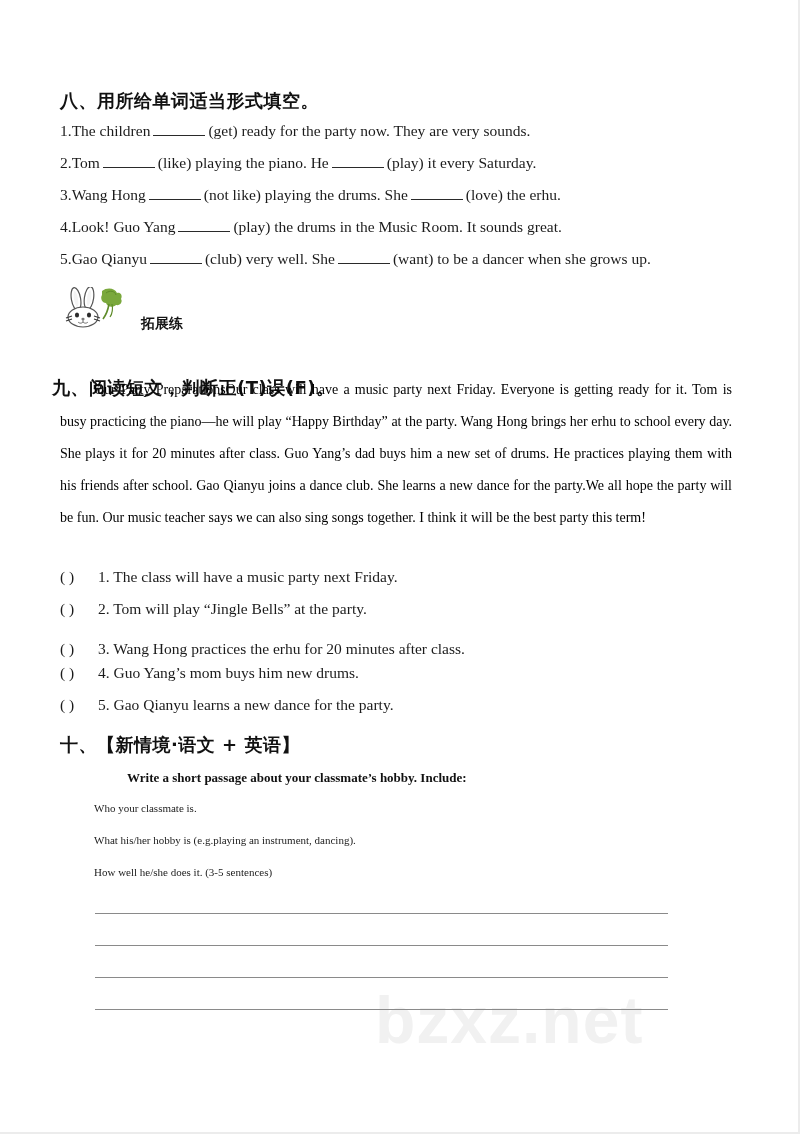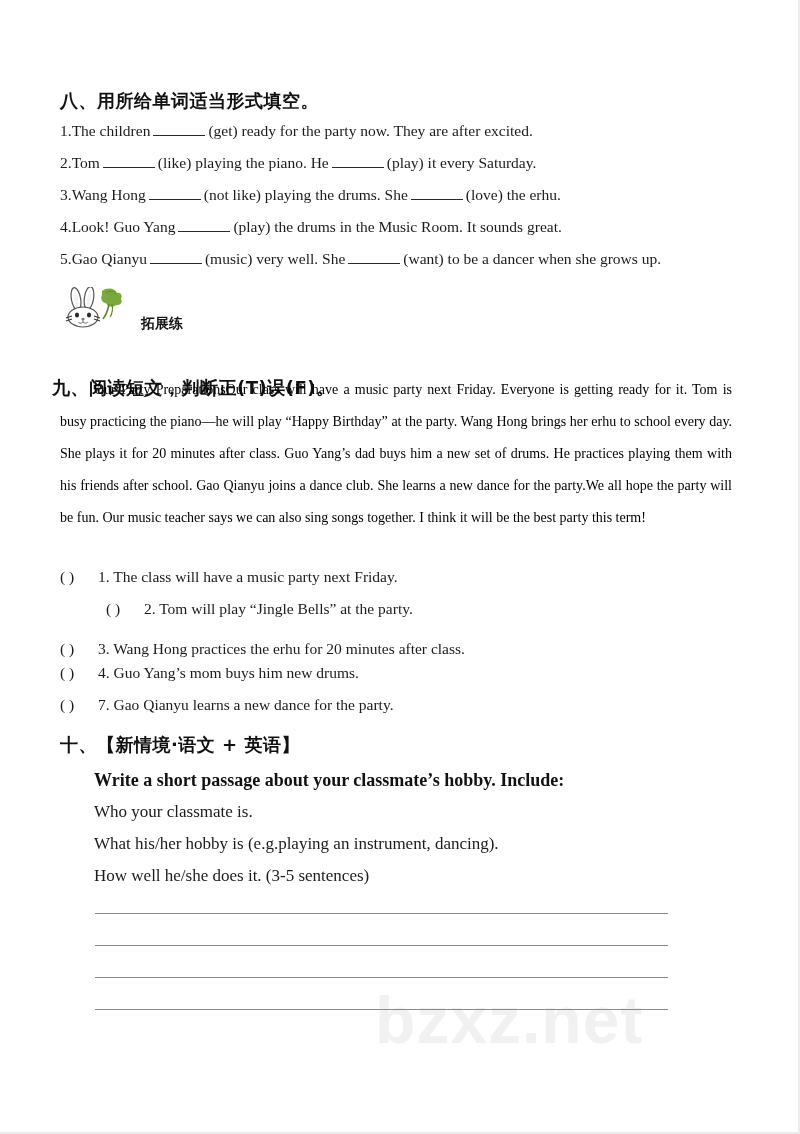--- a/index.html
+++ b/index.html
@@ -75,25 +75,26 @@
     font-size: 15.5px;
     color: #1b1b1b;
     white-space: nowrap;
   }
   .tf-paren {
     display: inline-block;
     width: 38px;
   }
   .bold-line {
     font-weight: bold;
-    font-size: 18px;
+    font-size: 13px;
     color: #111;
+    margin-left: 33px;
   }
   .plain-line {
-    font-size: 17px;
+    font-size: 11px;
     color: #1b1b1b;
   }
   .write-line {
     height: 0;
     border-top: 1.6px solid #8a8a8a;
   }
   .abs { position: absolute; }
   .rabbit-label {
     font-family: "DejaVu Sans", "Liberation Sans", sans-serif;
     font-weight: bold;
@@ -107,37 +108,37 @@
 
 <div id="page">
 
   <div id="watermark">bzxz.net</div>
 
   <div id="content">
 
     <div class="abs sec-heading-cn" style="left:60px; top:89px;">八、用所给单词适当形式填空。</div>
 
     <div class="abs q-line" style="left:60px; top:122px;">
-      <span>1.</span><span>The children</span><span class="blank"></span><span>(get) ready for the party now. They are after excited.</span>
+      <span>1.</span><span>The children</span><span class="blank"></span><span>(get) ready for the party now. They are very sounds.</span>
     </div>
 
     <div class="abs q-line" style="left:60px; top:154px;">
       <span>2.</span><span>Tom</span><span class="blank"></span><span>(like) playing the piano. He</span><span class="blank"></span><span>(play) it every Saturday.</span>
     </div>
 
     <div class="abs q-line" style="left:60px; top:186px;">
       <span>3.</span><span>Wang Hong</span><span class="blank"></span><span>(not like) playing the drums. She</span><span class="blank"></span><span>(love) the erhu.</span>
     </div>
 
     <div class="abs q-line" style="left:60px; top:218px;">
       <span>4.</span><span>Look! Guo Yang</span><span class="blank"></span><span>(play) the drums in the Music Room. It sounds great.</span>
     </div>
 
     <div class="abs q-line" style="left:60px; top:250px;">
-      <span>5.</span><span>Gao Qianyu</span><span class="blank"></span><span>(music) very well. She</span><span class="blank"></span><span>(want) to be a dancer when she grows up.</span>
+      <span>5.</span><span>Gao Qianyu</span><span class="blank"></span><span>(club) very well. She</span><span class="blank"></span><span>(want) to be a dancer when she grows up.</span>
     </div>
 
     <div class="abs" style="left:62px; top:287px; width:64px; height:42px;">
       <svg width="64" height="42" viewBox="0 0 64 42" xmlns="http://www.w3.org/2000/svg">
 
         <g>
           <path d="M40 4 C45 0 53 1 55 6 C58 5 61 8 59 12 C61 15 58 19 54 18 C51 21 45 20 44 16 C40 16 38 11 40 8 Z" fill="#7aa83c"></path>
           <path d="M44 6 C48 3 53 4 54 8" fill="none" stroke="#5f8c2a" stroke-width="1"></path>
           <path d="M47 17 C46 23 44 28 41 32" fill="none" stroke="#5f8c2a" stroke-width="1.6"></path>
           <path d="M50 17 C51 22 50 27 48 30" fill="none" stroke="#5f8c2a" stroke-width="1.2"></path>
@@ -165,31 +166,31 @@
 
     <div class="abs sec-heading-cn" style="left:52px; top:334px;margin-top:42px;">九、阅读短文，判断正(T)误(F)。</div>
 
     <div class="abs passage" style="left:60px; top:374px; width:672px;">
       <span class="indent"></span><span>Our Party PreparationsOur class will have a music party next Friday. Everyone is getting ready for it. Tom is busy practicing the piano—he will play “Happy Birthday” at the party. Wang Hong brings her erhu to school every day. She plays it for 20 minutes after class. Guo Yang’s dad buys him a new set of drums. He practices playing them with his friends after school. Gao Qianyu joins a dance club. She learns a new dance for the party.We all hope the party will be fun. Our music teacher says we can also sing songs together. I think it will be the best party this term!</span>
     </div>
 
     <div class="abs tf-line" style="left:60px; top:568px;font-family:Liberation Serif, serif;">
       <span class="tf-paren">(      )</span><span>1. The class will have a music party next Friday.</span>
     </div>
-    <div class="abs tf-line" style="left:60px; top:600px;margin-left:46px;">
+    <div class="abs tf-line" style="left:60px; top:600px;">
       <span class="tf-paren">(      )</span><span>2. Tom will play “Jingle Bells” at the party.</span>
     </div>
     <div class="abs tf-line" style="left:60px; top:640px;">
       <span class="tf-paren">(      )</span><span>3. Wang Hong practices the erhu for 20 minutes after class.</span>
     </div>
     <div class="abs tf-line" style="left:60px; top:664px;">
       <span class="tf-paren">(      )</span><span>4. Guo Yang’s mom buys him new drums.</span>
     </div>
     <div class="abs tf-line" style="left:60px; top:696px;">
-      <span class="tf-paren">(      )</span><span>7. Gao Qianyu learns a new dance for the party.</span>
+      <span class="tf-paren">(      )</span><span>5. Gao Qianyu learns a new dance for the party.</span>
     </div>
 
     <div class="abs sec-heading-cn" style="left:60px; top:733px;">十、【新情境·语文 + 英语】</div>
 
     <div class="abs bold-line" style="left:94px; top:770px;">Write a short passage about your classmate’s hobby. Include:</div>
 
     <div class="abs plain-line" style="left:94px; top:802px;">Who your classmate is.</div>
     <div class="abs plain-line" style="left:94px; top:834px;">What his/her hobby is (e.g.playing an instrument, dancing).</div>
     <div class="abs plain-line" style="left:94px; top:866px;">How well he/she does it. (3-5 sentences)</div>
 

